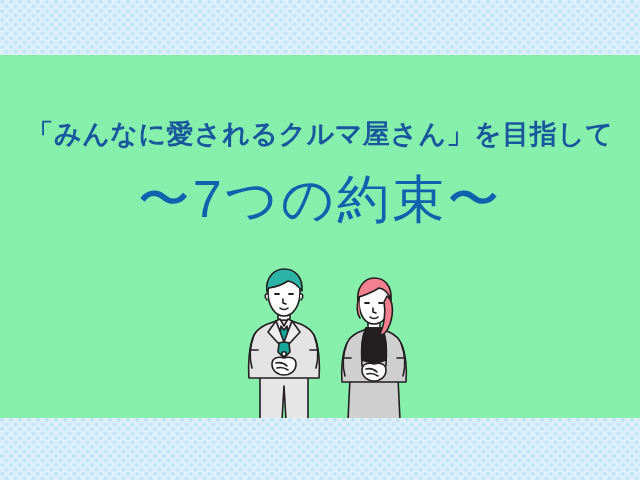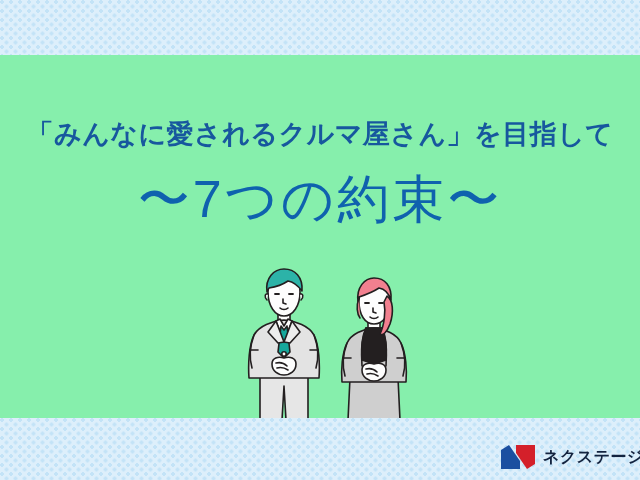--- a/index.html
+++ b/index.html
@@ -187,21 +187,14 @@
         <path d="M35 25 L39 25" fill="none" stroke-width="1.8"></path>
         <path d="M49 25 L53 25" fill="none" stroke-width="1.8"></path>
         <path d="M43 30 L43 34 L46 35" fill="none"></path>
         <path d="M40 39 C42 41 46 41 48 39" fill="none"></path>
       </g>
     </svg>
   </div>
 
   <div class="dot-band" id="band-bottom"></div>
 
-  <div id="brand-logo">
-    <svg id="brand-mark" viewBox="0 0 36 26" xmlns="http://www.w3.org/2000/svg">
-      <path d="M1 25 L1 6 L9 1 L20 17 L20 25 L12 25 Z" fill="#1b4fa0"></path>
-      <path d="M35 1 L35 20 L27 25 L16 9 L16 1 L24 1 Z" fill="#d4202a"></path>
-    </svg>
-    <span id="brand-wordmark">ネクステージ</span>
-  </div>
 
 </div>
 
 </body></html>

